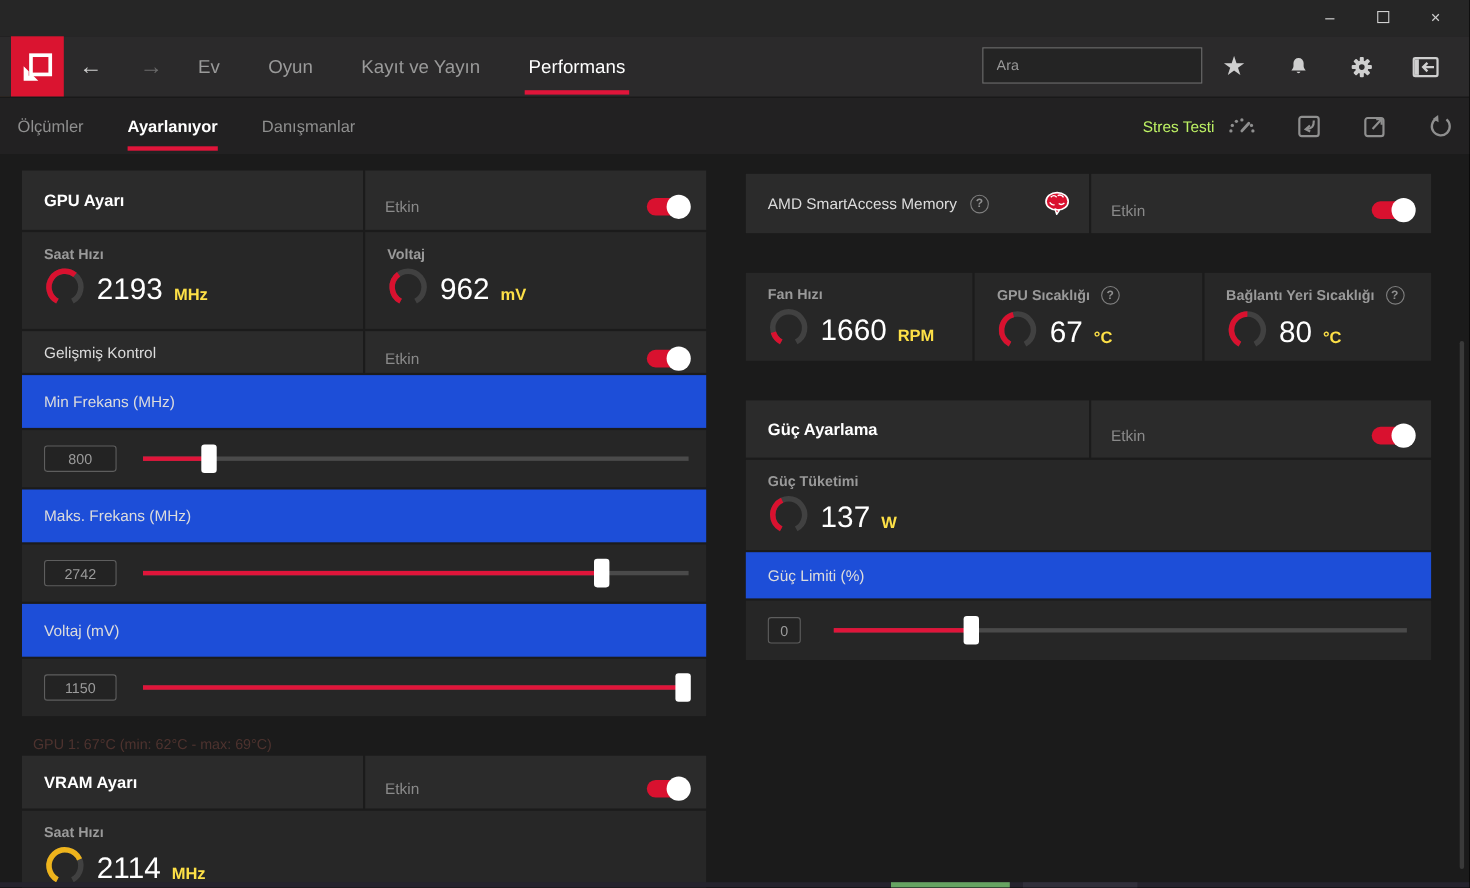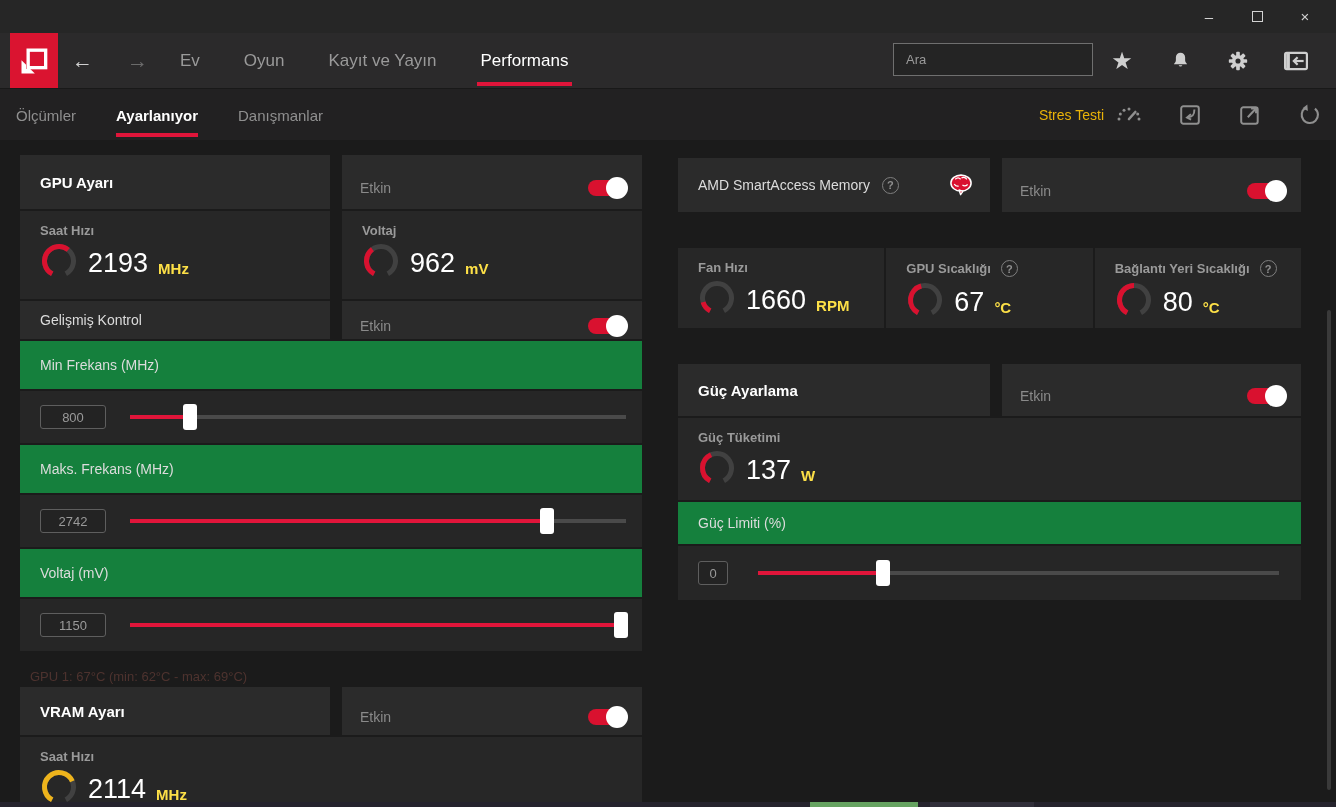--- a/index.html
+++ b/index.html
@@ -28,47 +28,47 @@
   .nav-ic{width:24px;height:24px;display:flex;align-items:center;justify-content:center;color:#cfcfcf;}
   .star-glyph{font-size:24px;line-height:24px;color:#cfcfcf;}
 
   
   .subnav{position:absolute;left:0;top:88px;width:1336px;height:52px;background:#222122;border-top:1px solid #191919;}
   .subtabs{position:absolute;left:16px;top:0;height:52px;display:flex;gap:40px;align-items:center;}
   .subtab{color:#8f8f8f;font-size:15px;position:relative;height:52px;display:flex;align-items:center;}
   .subtab.active{color:#fff;font-weight:bold;}
   .subtab.active::after{content:"";position:absolute;left:0;right:0;bottom:4px;height:4px;background:#e0153a;}
   .sub-right{position:absolute;right:14px;top:0;height:52px;display:flex;align-items:center;gap:36px;}
-  .stress{display:flex;align-items:center;gap:12px;color:#eab308;font-size:14px;}
+  .stress{display:flex;align-items:center;gap:12px;color:#bef264;font-size:14px;}
   .sub-ic{width:24px;height:24px;display:flex;align-items:center;justify-content:center;color:#8f8f8f;}
 
   
   .sliver{position:absolute;left:0;top:0;width:9px;height:140px;background:#070707;}
   .sliver .fleck{position:absolute;left:0;}
   .bg-text{position:absolute;left:30px;top:669px;font-size:13px;color:rgba(160,90,80,0.38);}
   .bottom-strip{position:absolute;left:0;top:802px;width:1336px;height:5px;background:#25232d;}
   .bottom-strip .seg-green{position:absolute;left:810px;width:108px;height:5px;background:#66a361;}
   .bottom-strip .seg-lite{position:absolute;left:930px;width:104px;height:5px;background:#312f3a;}
   .scrollbar{position:absolute;left:1327px;top:310px;width:4px;height:480px;background:#3a3a3a;border-radius:2px;}
 
   
   .panel{position:absolute;}
   .panel-left{left:20px;top:155px;width:622px;}
   .panel-right{left:678px;top:158px;width:623px;}
   .row{margin-bottom:2px;}
-  .grid2{display:grid;grid-template-columns:310px 1fr;gap:12px;}
+  .grid2{display:grid;grid-template-columns:310px 1fr;gap:2px;}
   .grid3{display:grid;grid-template-columns:1fr 1fr 1fr;gap:2px;}
   .cell{background:#2b2b2b;}
   .cell-dark{background:#272727;}
   .h54{height:54px;} .h52{height:52px;} .h88{height:88px;} .h38{height:38px;}
   .h48{height:48px;} .h42{height:42px;} .h80{height:80px;} .h82{height:82px;} .h70{height:70px;}
   .title-cell{display:flex;align-items:center;padding-left:20px;color:#fff;font-weight:bold;font-size:15px;}
   .title-cell.plain{font-weight:normal;color:#dcdcdc;font-size:14px;gap:12px;}
   .status-cell{display:flex;align-items:center;justify-content:space-between;padding:12px 16px 0 18px;color:#8a8a8a;font-size:14px;}
-  .label-row{display:flex;align-items:center;padding-left:20px;color:#dcdcdc;font-size:14px;background:#15803d;}
+  .label-row{display:flex;align-items:center;padding-left:20px;color:#dcdcdc;font-size:14px;background:#1d4ed8;}
 
   
   .metric{padding:12px 0 0 20px;}
   .metric .mlabel{color:#9a9a9a;font-weight:bold;font-size:13px;display:flex;align-items:center;gap:10px;}
   .mval{display:flex;align-items:flex-end;gap:10px;margin-top:4px;}
   .mval svg{flex:none;}
   .mnum{color:#fff;font-size:27px;line-height:34px;}
   .munit{color:#fde047;font-weight:bold;font-size:15px;padding-bottom:3px;}
 
   

